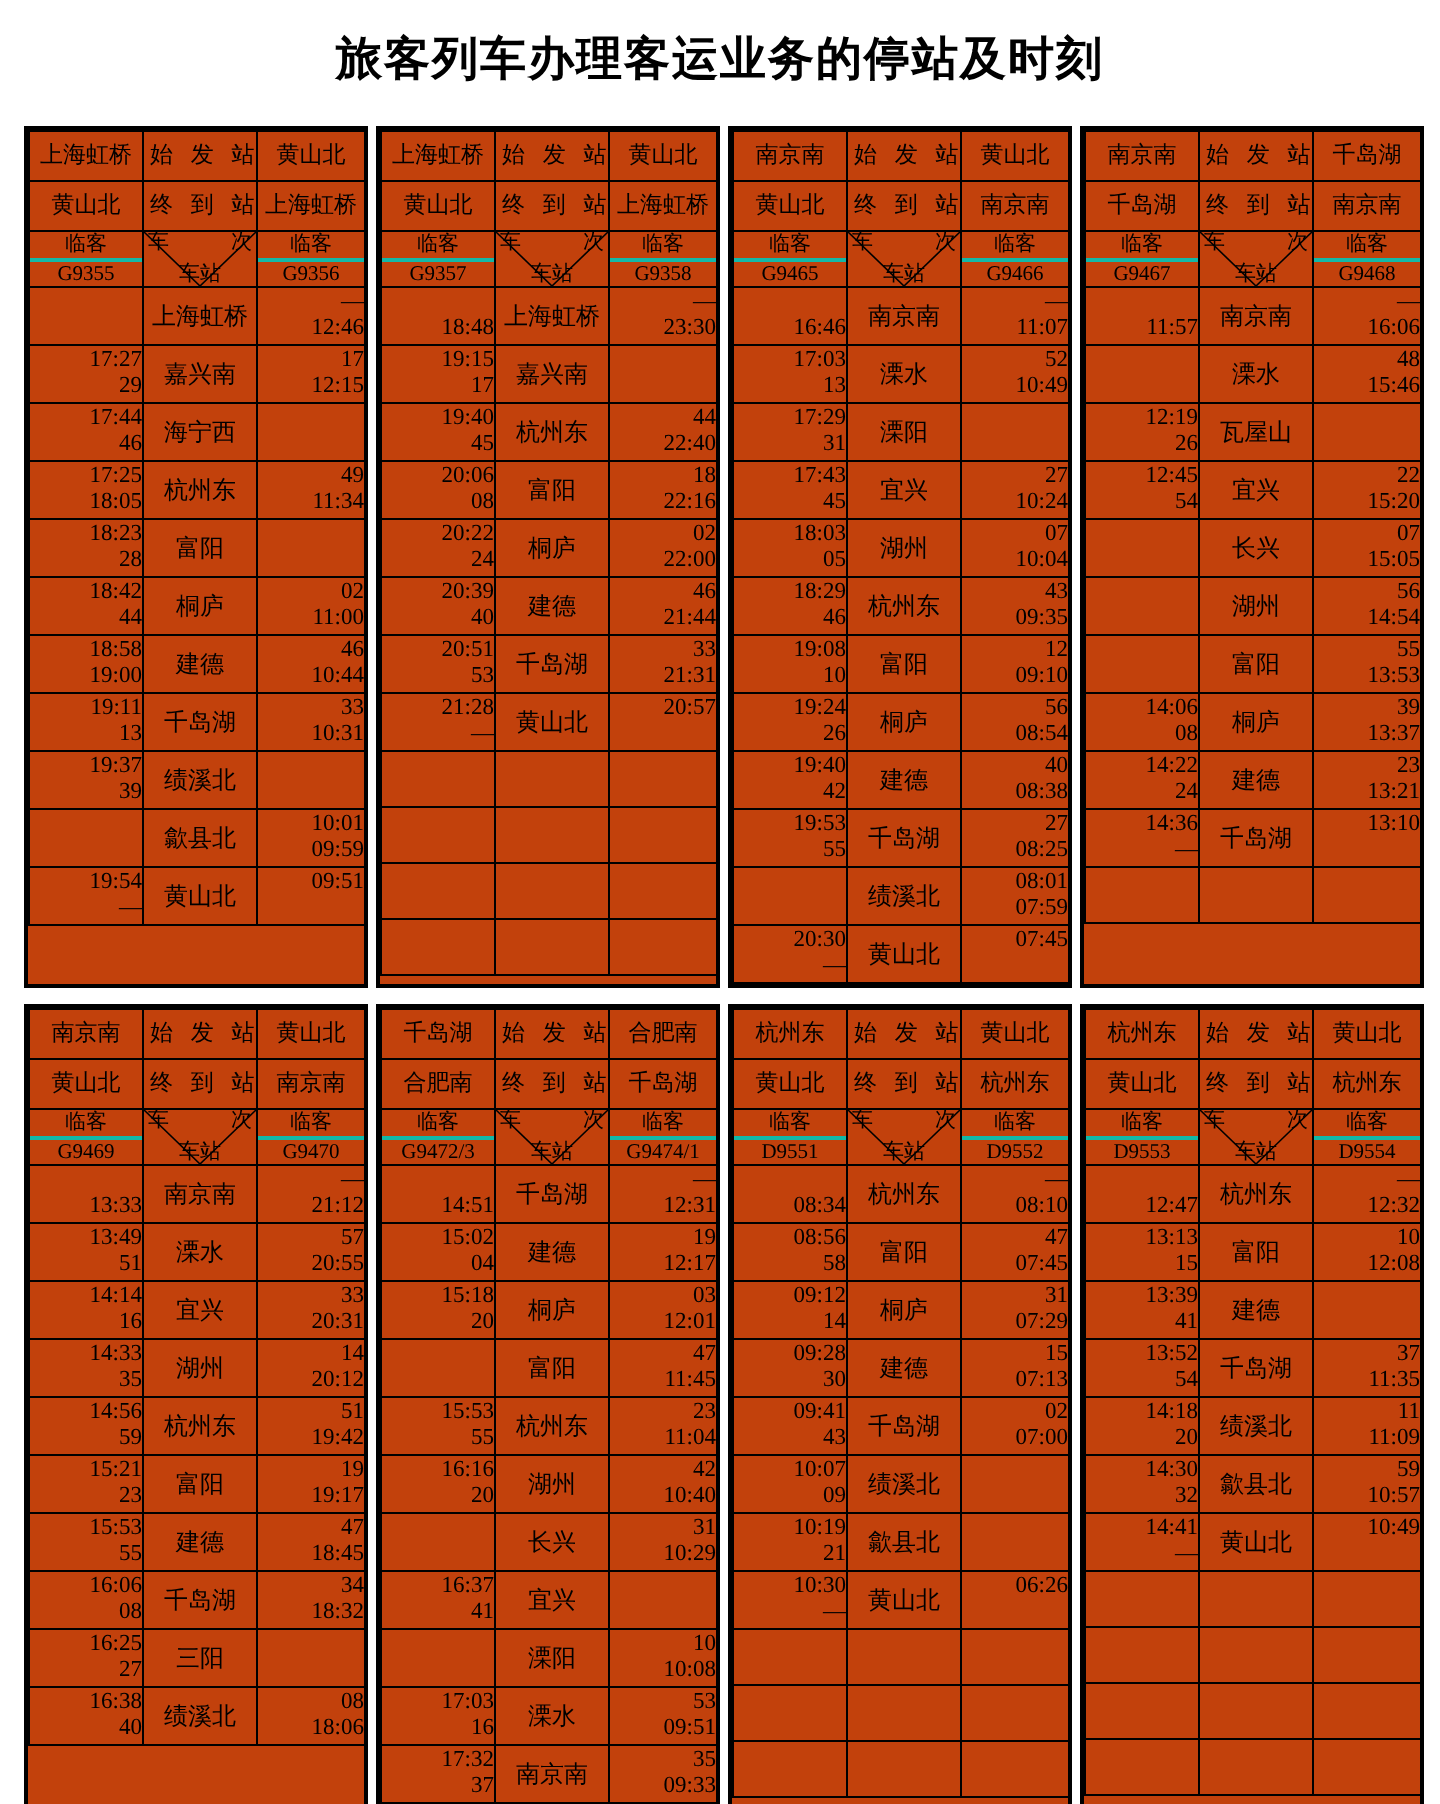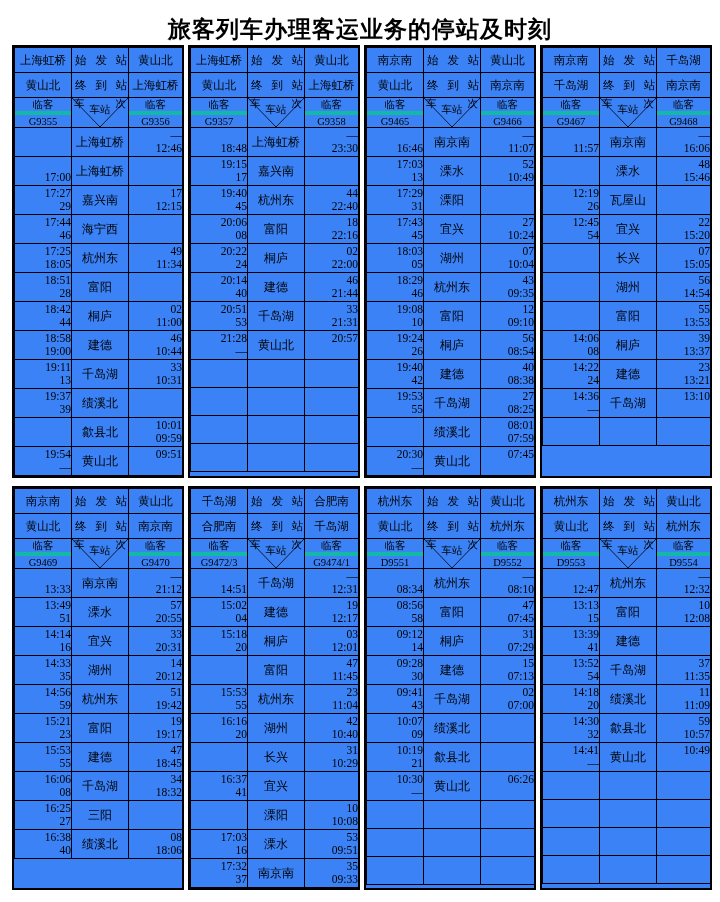--- a/index.html
+++ b/index.html
@@ -20,37 +20,37 @@
     position: relative;
     box-sizing: border-box;
     padding: 0;
   }
   #page-title {
     text-align: center;
     font-size: 23px;
     font-weight: bold;
     letter-spacing: 1px;
     padding-top: 14px;
-    padding-bottom: 0;
+    padding-bottom: 18px;
     font-family: "Liberation Serif", "DejaVu Serif", serif;
   }
   .grid-row {
     display: flex;
     justify-content: flex-start;
     padding-left: 12px;
     gap: 0px;
   }
   .grid-row.row2 { margin-top: 8px; }
 
   .tbl-wrap {
     width: 172px;
     margin-right: 4px;
     border: 2px solid #000;
     box-sizing: border-box;
-    background: #3b82f6;
+    background: #c2410c;
   }
   table.tt {
     border-collapse: collapse;
     width: 100%;
     table-layout: fixed;
   }
   table.tt td {
     border: 1px solid #000;
     padding: 0;
     box-sizing: border-box;
@@ -79,21 +79,21 @@
     height: 26px;
     text-align: center;
     font-size: 11px;
     line-height: 13px;
     padding: 0;
   }
   .tn-top {
     height: 13px;
     line-height: 13px;
     font-size: 10.5px;
-    border-bottom: 4px solid #14b8a6;
+    border-bottom: 2px solid #14b8a6;
   }
   .tn-bot {
     height: 12px;
     line-height: 13px;
     font-size: 10.5px;
     font-family: "Liberation Serif", "DejaVu Serif", serif;
   }
   .diag-cell {
     position: relative;
     height: 26px;
@@ -107,21 +107,21 @@
     height: 100%;
   }
   .diag-txt {
     position: absolute;
     font-size: 10.5px;
     line-height: 11px;
     white-space: nowrap;
   }
   .diag-che  { left: 2px;  top: 0px; }
   .diag-ci   { right: 2px; top: 0px; }
-  .diag-stn  { left: 50%; transform: translateX(-50%); bottom: 12px; }
+  .diag-stn  { left: 50%; transform: translateX(-50%); bottom: 0px; }
 
   
   .stn-cell {
     text-align: center;
     font-size: 12px;
     height: 28px;
     line-height: 28px;
     white-space: nowrap;
     overflow: hidden;
   }
@@ -193,31 +193,20 @@
                 <span class="t2"></span>
               </td>
               <td class="stn-cell">上海虹桥</td>
               <td class="time-cell">
                 <span class="t1">—</span>
                 <span class="t2">12:46</span>
               </td>
             </tr>
             <tr>
               <td class="time-cell">
-                <span class="t1"></span>
-                <span class="t2">17:00</span>
-              </td>
-              <td class="stn-cell">上海虹桥</td>
-              <td class="time-cell">
-                <span class="t1"></span>
-                <span class="t2"></span>
-              </td>
-            </tr>
-            <tr>
-              <td class="time-cell">
                 <span class="t1">17:27</span>
                 <span class="t2">29</span>
               </td>
               <td class="stn-cell">嘉兴南</td>
               <td class="time-cell">
                 <span class="t1">17</span>
                 <span class="t2">12:15</span>
               </td>
             </tr>
             <tr>
@@ -237,21 +226,21 @@
                 <span class="t2">18:05</span>
               </td>
               <td class="stn-cell">杭州东</td>
               <td class="time-cell">
                 <span class="t1">49</span>
                 <span class="t2">11:34</span>
               </td>
             </tr>
             <tr>
               <td class="time-cell">
-                <span class="t1">18:51</span>
+                <span class="t1">18:23</span>
                 <span class="t2">28</span>
               </td>
               <td class="stn-cell">富阳</td>
               <td class="time-cell">
                 <span class="t1"></span>
                 <span class="t2"></span>
               </td>
             </tr>
             <tr>
               <td class="time-cell">
@@ -409,21 +398,21 @@
                 <span class="t2">24</span>
               </td>
               <td class="stn-cell">桐庐</td>
               <td class="time-cell">
                 <span class="t1">02</span>
                 <span class="t2">22:00</span>
               </td>
             </tr>
             <tr>
               <td class="time-cell">
-                <span class="t1">20:14</span>
+                <span class="t1">20:39</span>
                 <span class="t2">40</span>
               </td>
               <td class="stn-cell">建德</td>
               <td class="time-cell">
                 <span class="t1">46</span>
                 <span class="t2">21:44</span>
               </td>
             </tr>
             <tr>
               <td class="time-cell">

